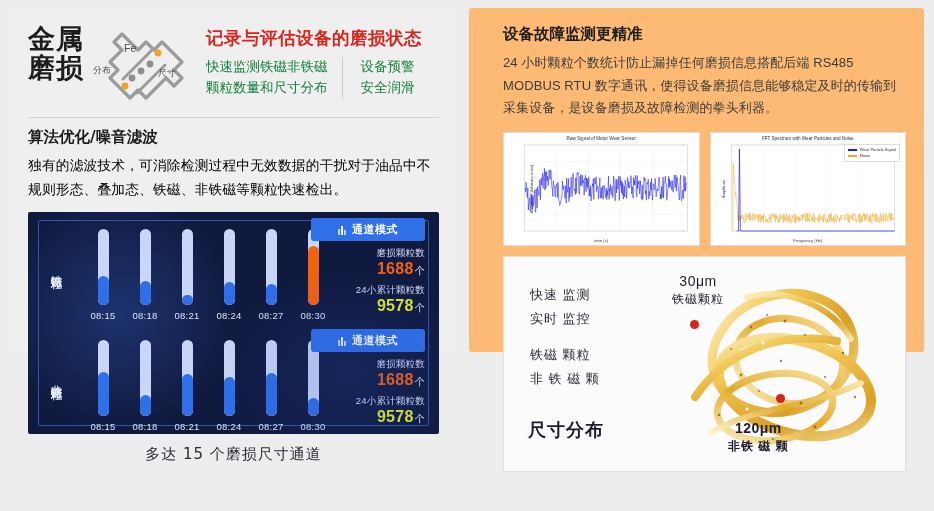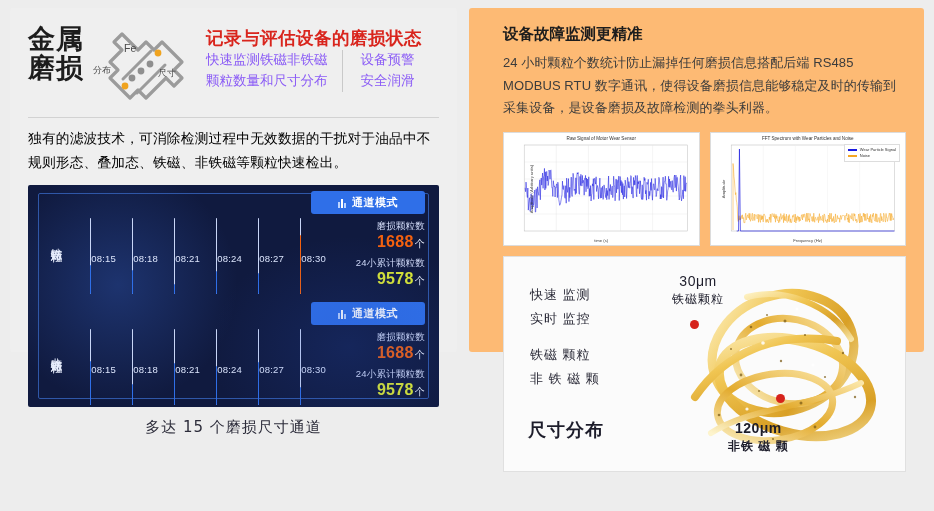--- a/index.html
+++ b/index.html
@@ -18,21 +18,21 @@
 
   
   .lhead{display:flex;align-items:flex-start;gap:6px;}
   .brand{font-size:27px;font-weight:bold;color:#1d1d1d;line-height:1.08;letter-spacing:1px;
          font-family:"DejaVu Sans","Liberation Sans",sans-serif;padding-top:2px;}
   .brandicon{width:104px;height:86px;position:relative;flex:none;margin-left:2px;}
   .brandicon svg{position:absolute;left:0;top:0;}
   .htexts{margin-left:4px;padding-top:4px;}
   .htitle{color:#d9251d;font-size:17.5px;font-weight:bold;letter-spacing:.5px;
           font-family:"DejaVu Sans","Liberation Sans",sans-serif;}
-  .hcols{display:flex;font-size:13.5px;color:#8b5cf6;line-height:1.55;}
+  .hcols{display:flex;margin-top:7px;font-size:13.5px;color:#15803d;line-height:1.55;}
   .hcol1{padding-right:14px;border-right:1px solid #c9c9c9;}
   .hcol2{padding-left:18px;}
 
   .divider{height:1px;background:#d2d2d2;margin:9px 0 9px 0;}
 
   .sec-title{font-size:15.5px;font-weight:bold;color:#1d1d1d;margin:2px 0 6px 0;
              font-family:"DejaVu Sans","Liberation Sans",sans-serif;}
   .sec-body{font-size:13.7px;color:#000000;line-height:1.72;letter-spacing:.2px;}
 
   
@@ -42,21 +42,21 @@
   .dash:after{content:"";position:absolute;right:-60px;bottom:-60px;width:300px;height:240px;
       background:radial-gradient(ellipse at center,rgba(40,80,190,.22),rgba(16,26,63,0) 65%);}
   .dashinner{position:absolute;left:10px;top:8px;right:10px;bottom:8px;border:1px solid #2f57a8;border-radius:2px;}
   .row{position:absolute;left:0;right:0;height:50%;display:flex;align-items:center;}
   .row.r1{top:0;}
   .row.r2{top:50%;}
   .rowlabel{width:40px;text-align:center;color:#eaf0ff;font-size:11.5px;line-height:1.12;
             writing-mode:vertical-rl;letter-spacing:1px;margin-left:8px;height:86px;
             display:flex;align-items:center;justify-content:center;}
   .bars{display:flex;align-items:flex-end;gap:16px;margin-left:14px;height:100%;padding-bottom:4px;}
-  .barwrap{width:26px;display:flex;flex-direction:row;align-items:center;}
+  .barwrap{width:26px;display:flex;flex-direction:column;align-items:center;}
   .bar{width:11px;height:76px;background:#c9d6f7;border-radius:6px;position:relative;overflow:hidden;}
   .fill{position:absolute;left:0;bottom:0;width:100%;background:#2f6fe8;border-radius:6px;}
   .fill.hot{background:#f4610f;}
   .btime{font-size:9.5px;color:#dbe4fb;margin-top:5px;letter-spacing:.2px;}
   .stats{position:absolute;right:14px;top:6px;text-align:right;width:120px;}
   .chbtn{display:inline-flex;align-items:center;gap:4px;background:#2f6fe8;color:#fff;
          font-size:11px;border-radius:3px;padding:4px 27px;letter-spacing:.5px;font-weight:bold;}
   .statline{margin-top:6px;}
   .slabel{font-size:9.5px;color:#d6dffb;letter-spacing:.2px;}
   .sval{font-size:16px;font-weight:bold;letter-spacing:.3px;}
@@ -138,20 +138,21 @@
           <div class="hcol2">
             <div>设备预警</div>
             <div>安全润滑</div>
           </div>
         </div>
       </div>
     </div>
 
     <div class="divider"></div>
 
+    <div class="sec-title">算法优化/噪音滤波</div>
     <div class="sec-body">独有的滤波技术，可消除检测过程中无效数据的干扰对于油品中不规则形态、叠加态、铁磁、非铁磁等颗粒快速检出。</div>
 
     <div class="dash">
       <div class="dashinner"></div>
 
       <div class="row r1">
         <div class="rowlabel">铁磁颗粒</div>
         <div class="bars" id="bars0">
             <div class="barwrap">
               <div class="bar">

